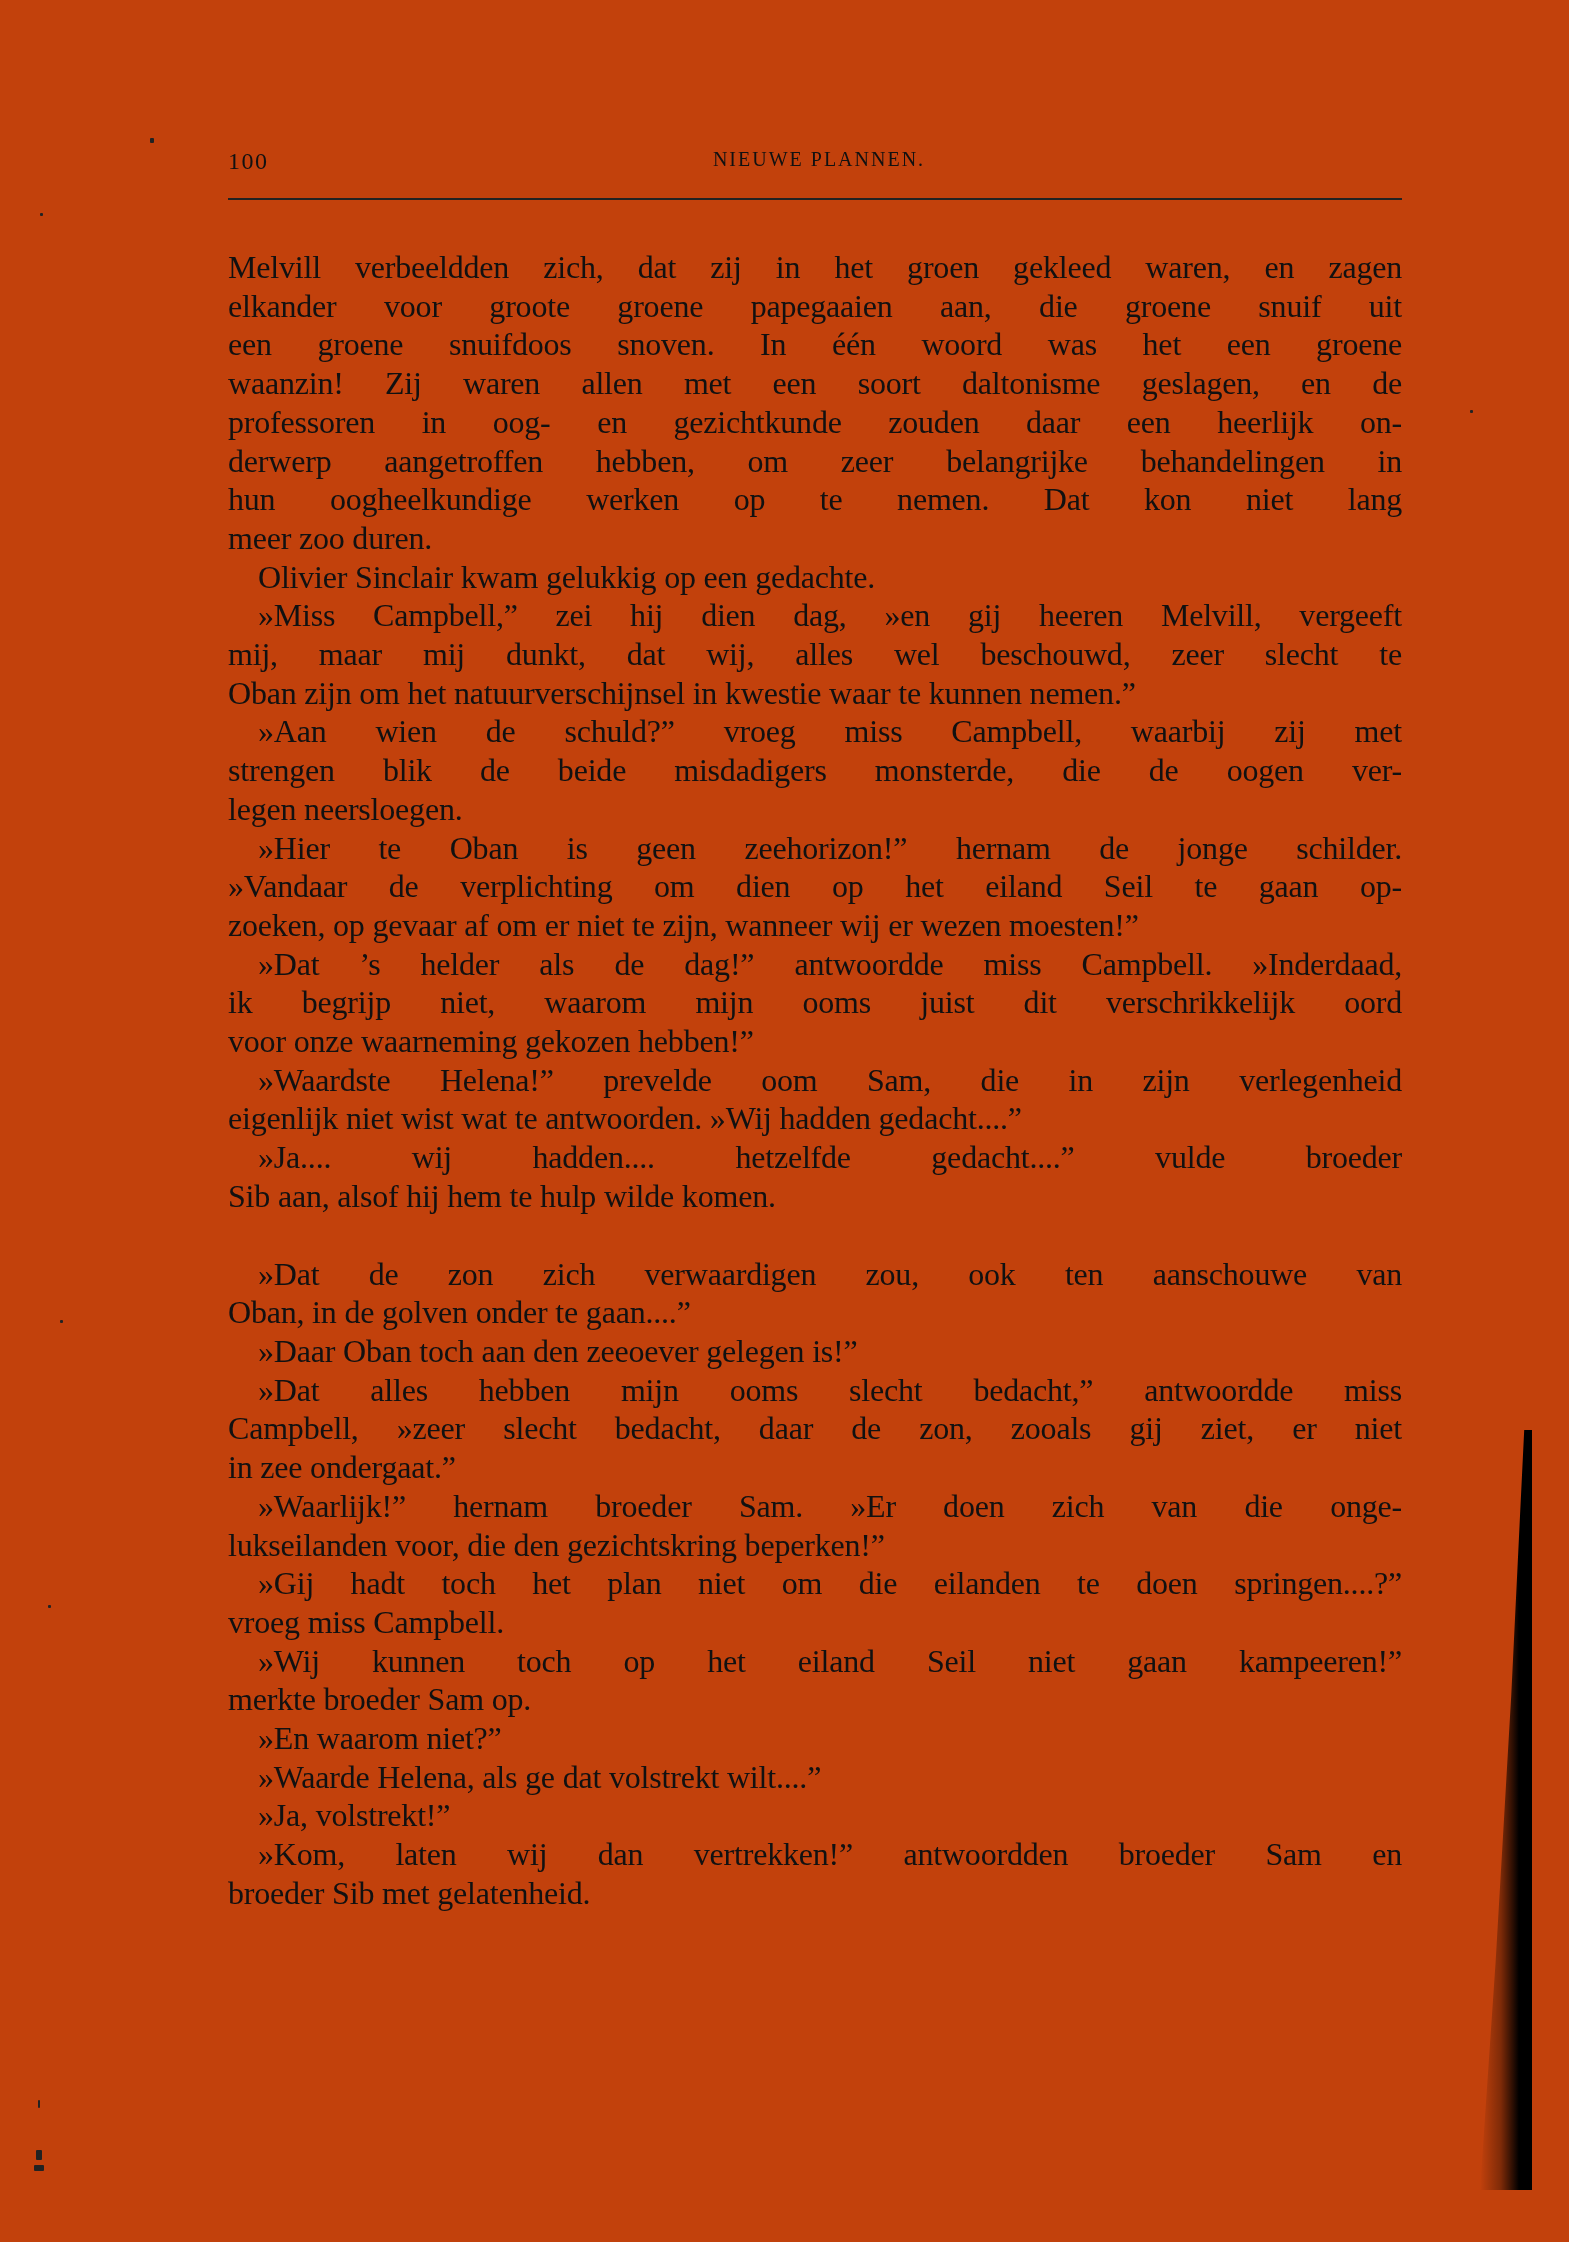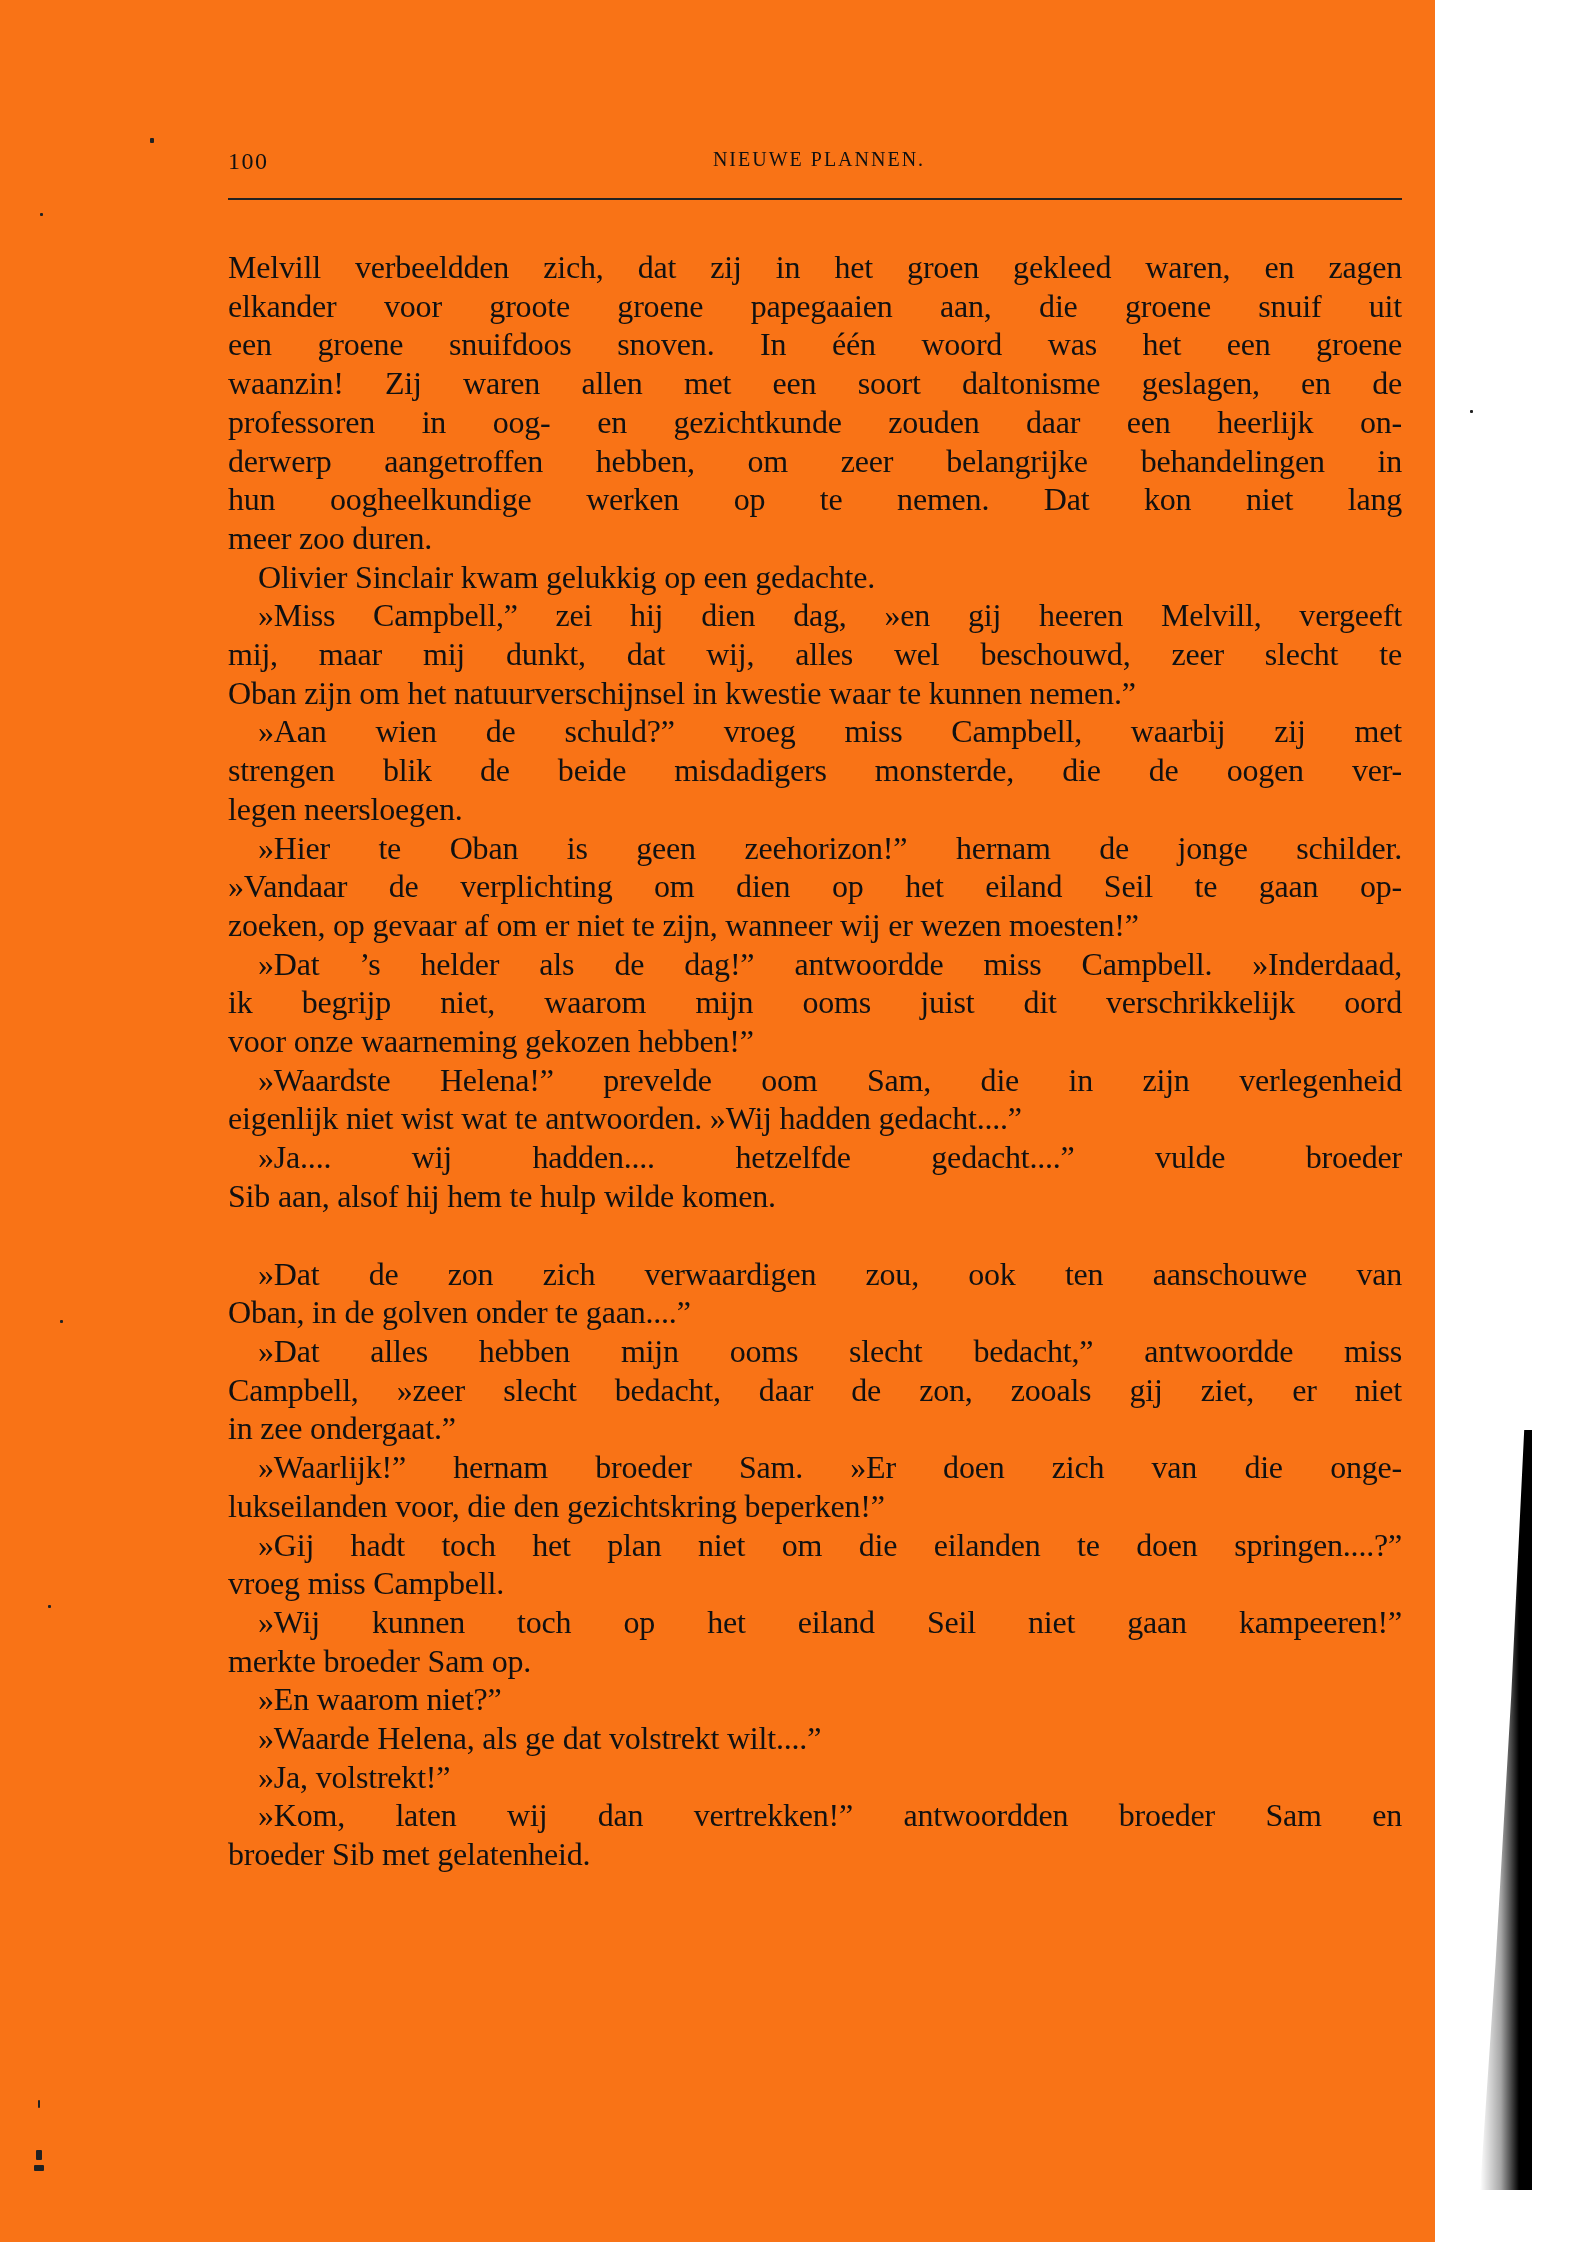--- a/index.html
+++ b/index.html
@@ -1,17 +1,17 @@
 <!DOCTYPE html>
 <html><head>
 <meta charset="utf-8">
 <style>
   html, body { margin: 0; padding: 0; background: #ffffff; }
   body { width: 1569px; height: 2242px; position: relative; overflow: hidden; color: #111; }
-  .page { position: absolute; left: 0; top: 0; width: 1435px; height: 2242px; background: #f97316; }
+  .page { position: absolute; left: 0; top: 0; width: 1569px; height: 2242px; background: #c2410c; }
   .running-head { position: absolute; left: 228px; top: 140px; width: 1174px; height: 40px;
     font-family: "Liberation Serif", "DejaVu Serif", serif; font-size: 22px; letter-spacing: 1.5px; }
   .page-number { position: absolute; left: 0; top: 8px; font-size: 24px; }
   .running-title { position: absolute; left: 8px; right: 0; top: 8px; text-align: center; font-size: 20px; letter-spacing: 2px; }
   .head-rule { position: absolute; left: 228px; top: 198px; width: 1174px; height: 0; border-top: 2px solid #222; }
   .body-text { position: absolute; left: 228px; top: 248px; width: 1174px;
     font-family: "Liberation Serif", "DejaVu Serif", serif; font-size: 32px; line-height: 38.7px;
     text-align: justify; letter-spacing: -0.2px; }
   .body-text p { margin: 0; text-align: justify; text-align-last: left; }
   .body-text p.indent { text-indent: 30px; }
@@ -72,20 +72,23 @@
       </p>
       <p class="indent" style="text-indent: 0px;">
         <span class="line" style="padding-left: 30px;">»Ja.... wij hadden.... hetzelfde gedacht....” vulde broeder</span>
         <span class="line last">Sib aan, alsof hij hem te hulp wilde komen.</span>
       </p>
       <p class="indent" style="text-indent: 0px;">
         <span class="line" style="padding-left: 30px; margin-top: 39px;">»Dat de zon zich verwaardigen zou, ook ten aanschouwe van</span>
         <span class="line last">Oban, in de golven onder te gaan....”</span>
       </p>
       <p class="indent" style="text-indent: 0px;">
+        <span class="line last" style="padding-left: 30px;">»Daar Oban toch aan den zeeoever gelegen is!”</span>
+      </p>
+      <p class="indent" style="text-indent: 0px;">
         <span class="line" style="padding-left: 30px;">»Dat alles hebben mijn ooms slecht bedacht,” antwoordde miss</span>
         <span class="line">Campbell, »zeer slecht bedacht, daar de zon, zooals gij ziet, er niet</span>
         <span class="line last">in zee ondergaat.”</span>
       </p>
       <p class="indent" style="text-indent: 0px;">
         <span class="line" style="padding-left: 30px;">»Waarlijk!” hernam broeder Sam. »Er doen zich van die onge-</span>
         <span class="line last">lukseilanden voor, die den gezichtskring beperken!”</span>
       </p>
       <p class="indent" style="text-indent: 0px;">
         <span class="line" style="padding-left: 30px;">»Gij hadt toch het plan niet om die eilanden te doen springen....?”</span>

